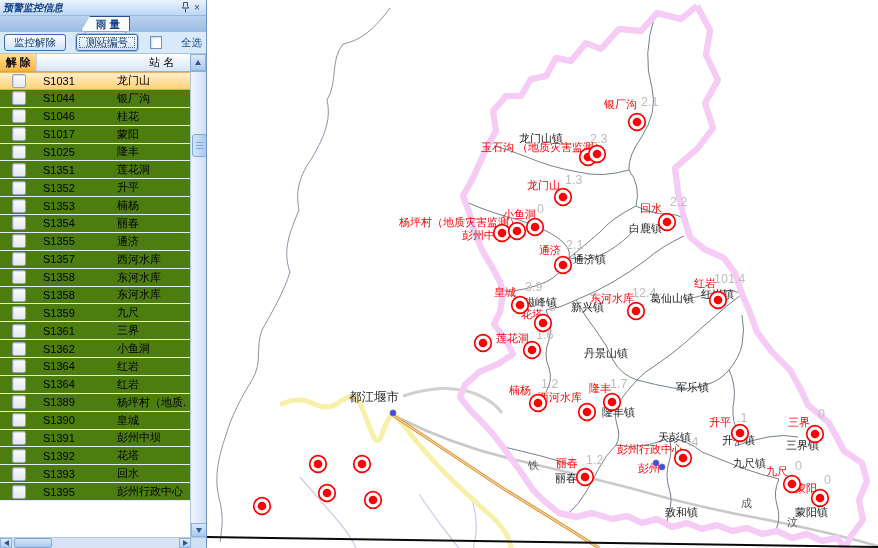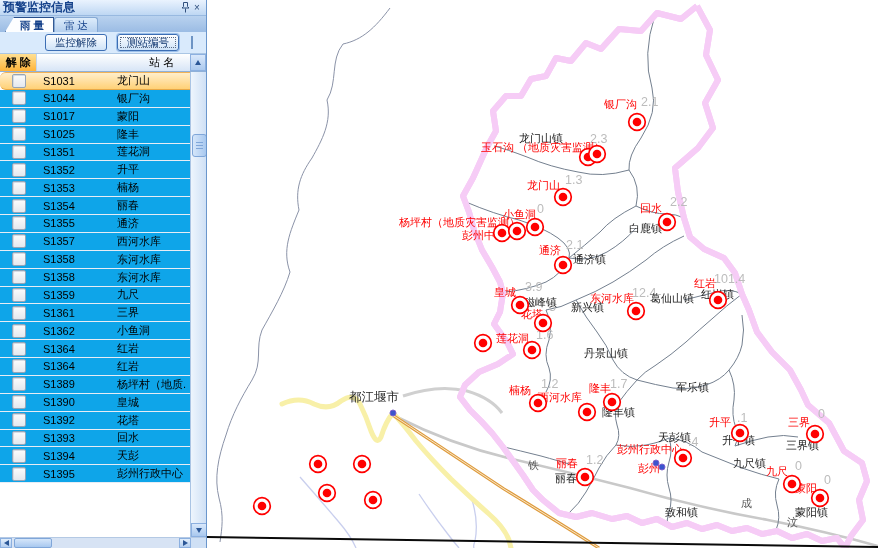--- a/index.html
+++ b/index.html
@@ -3,51 +3,51 @@
 <meta charset="utf-8">
 <style>
   html,body{margin:0;padding:0;background:#fff;}
   body{width:878px;height:548px;position:relative;overflow:hidden;
        font-family:"Liberation Sans","DejaVu Sans",sans-serif;-webkit-font-smoothing:antialiased;}
   
   .panel{position:absolute;left:0;top:0;width:207px;height:548px;background:#fff;
          border-right:1px solid #6a96cc;box-sizing:border-box;}
   .titlebar{height:16px;background:linear-gradient(#eaf3fe,#bed7f3);border-bottom:1px solid #98b9e0;
             display:flex;align-items:center;padding:0 3px;box-sizing:border-box;}
-  .titlebar .title{font-size:12px;font-weight:bold;color:#15428b;flex:1;white-space:nowrap;}
+  .titlebar .title{font-size:10px;font-weight:bold;color:#15428b;flex:1;white-space:nowrap;font-style:italic;}
   .titlebar .icn{width:12px;height:12px;display:flex;align-items:center;justify-content:center;
                  font-size:10px;color:#31507e;cursor:default;}
-  .tabs{height:16px;background:linear-gradient(#b9d2ef,#9bbce4);display:flex;align-items:flex-end;
-        padding-left:5px;box-sizing:border-box;}
+  .tabs{height:16px;background:linear-gradient(#b9d2ef,#9bbce4);display:flex;align-items:center;
+        padding-left:5px;box-sizing:border-box;flex-direction:column;}
   .tab{height:14px;line-height:14px;font-size:10.5px;color:#15428b;padding:0 9px;white-space:nowrap;}
   .tab.active{background:#fdfeff;font-weight:bold;border:1px solid #274f8d;border-bottom:none;
               clip-path:polygon(9px 0,100% 0,100% 100%,0 100%);padding-left:14px;}
   .tab.inactive{background:linear-gradient(#ddecfb,#b4cfee);border:1px solid #86a9d4;border-bottom:none;
                 border-radius:3px 3px 0 0;}
   .toolbar{height:22px;background:#d9eafc;border-bottom:1px solid #aac6e4;display:flex;
            align-items:center;padding:0 4px;box-sizing:border-box;}
   .btn{height:17px;font-size:10.5px;color:#10366f;background:linear-gradient(#fdfeff,#cfe3f8);
-       border:1px solid #3c6eb4;border-radius:3px;padding:0 9px;font-family:inherit;white-space:nowrap;margin-left:41px;}
+       border:1px solid #3c6eb4;border-radius:3px;padding:0 9px;font-family:inherit;white-space:nowrap;}
   .btn.focus{margin-left:10px;outline:1px dotted #5b6c86;outline-offset:-4px;
              box-shadow:0 0 0 1px #9cc0ea;}
   .cbx{width:11px;height:11px;background:#fff;border:1px solid #6d94c4;margin-left:12px;
        box-shadow:inset 1px 1px 2px #cdd8e6;}
   .cbx-label{font-size:10.5px;color:#15428b;margin-left:19px;white-space:nowrap;}
   .thead{height:18px;display:flex;background:linear-gradient(#ffffff,#d7e5f6);
          border-bottom:1px solid #8fb0d8;font-size:11px;color:#000;box-sizing:border-box;}
   .th{display:flex;align-items:center;border-right:1px solid #c3d4ea;box-sizing:border-box;white-space:nowrap;}
   .th.release{width:38px;justify-content:center;background:linear-gradient(#ffe093,#ffb43a);font-weight:bold;}
   .th.code{width:97px;padding-left:9px;margin-top:24px;}
   .th.name{width:58px;justify-content:center;border-right:none;}
   .scroll-up{width:16px;margin-left:auto;background:linear-gradient(#d9e8fb,#abc9ee);
              border:1px solid #8cb0e0;display:flex;align-items:center;justify-content:center;box-sizing:border-box;}
   .tbody-wrap{position:relative;height:465px;overflow:hidden;}
   .trow{display:flex;height:17.88px;align-items:center;font-size:11px;color:#000;
-        border-bottom:1px solid #e6ecf5;box-sizing:border-box;background:#0ea5e9;}
-  .trow.sel{background:linear-gradient(#ffeecb,#ffd176);border-top:1px solid #f0b258;border-bottom:1px solid #e8a947;border-radius:6px;}
+        border-bottom:1px solid #e6ecf5;box-sizing:border-box;background:#4d7c0f;}
+  .trow.sel{background:linear-gradient(#ffeecb,#ffd176);border-top:1px solid #f0b258;border-bottom:1px solid #e8a947;}
   .cb-cell{width:38px;display:flex;justify-content:center;}
   .cb{width:12px;height:12px;background:linear-gradient(#fcfcfc,#e4e8ee);border:1px solid #96a5b8;
       border-radius:2px;box-shadow:inset 1px 1px 0 #d5dbe3;}
   .cell{white-space:nowrap;overflow:hidden;}
   .cell.code{width:77px;padding-left:5px;box-sizing:border-box;}
   .cell.name{width:72px;padding-left:2px;box-sizing:border-box;}
   .vscroll{position:absolute;right:0;top:0;width:16px;height:465px;
            background:linear-gradient(90deg,#eef5fd,#cfe0f5);border-left:1px solid #aac4e4;box-sizing:border-box;}
   .vthumb{position:absolute;left:1px;top:62px;width:13px;height:21px;
           background:linear-gradient(90deg,#d5e6fa,#a8c8ef);border:1px solid #7fa6d9;border-radius:3px;}
@@ -121,20 +121,27 @@
           <div class="cb-cell">
             <span class="cb"></span>
           </div>
           <div class="cell code">S1044</div>
           <div class="cell name">银厂沟</div>
         </div>
         <div class="trow">
           <div class="cb-cell">
             <span class="cb"></span>
           </div>
+          <div class="cell code">S1046</div>
+          <div class="cell name">桂花</div>
+        </div>
+        <div class="trow">
+          <div class="cb-cell">
+            <span class="cb"></span>
+          </div>
           <div class="cell code">S1017</div>
           <div class="cell name">蒙阳</div>
         </div>
         <div class="trow">
           <div class="cb-cell">
             <span class="cb"></span>
           </div>
           <div class="cell code">S1025</div>
           <div class="cell name">隆丰</div>
         </div>
@@ -240,36 +247,36 @@
           <div class="cb-cell">
             <span class="cb"></span>
           </div>
           <div class="cell code">S1390</div>
           <div class="cell name">皇城</div>
         </div>
         <div class="trow">
           <div class="cb-cell">
             <span class="cb"></span>
           </div>
+          <div class="cell code">S1391</div>
+          <div class="cell name">彭州中坝</div>
+        </div>
+        <div class="trow">
+          <div class="cb-cell">
+            <span class="cb"></span>
+          </div>
           <div class="cell code">S1392</div>
           <div class="cell name">花塔</div>
         </div>
         <div class="trow">
           <div class="cb-cell">
             <span class="cb"></span>
           </div>
           <div class="cell code">S1393</div>
           <div class="cell name">回水</div>
-        </div>
-        <div class="trow">
-          <div class="cb-cell">
-            <span class="cb"></span>
-          </div>
-          <div class="cell code">S1394</div>
-          <div class="cell name">天彭</div>
         </div>
         <div class="trow">
           <div class="cb-cell">
             <span class="cb"></span>
           </div>
           <div class="cell code">S1395</div>
           <div class="cell name">彭州行政中心</div>
         </div>
       </div>
     <div class="vscroll">

